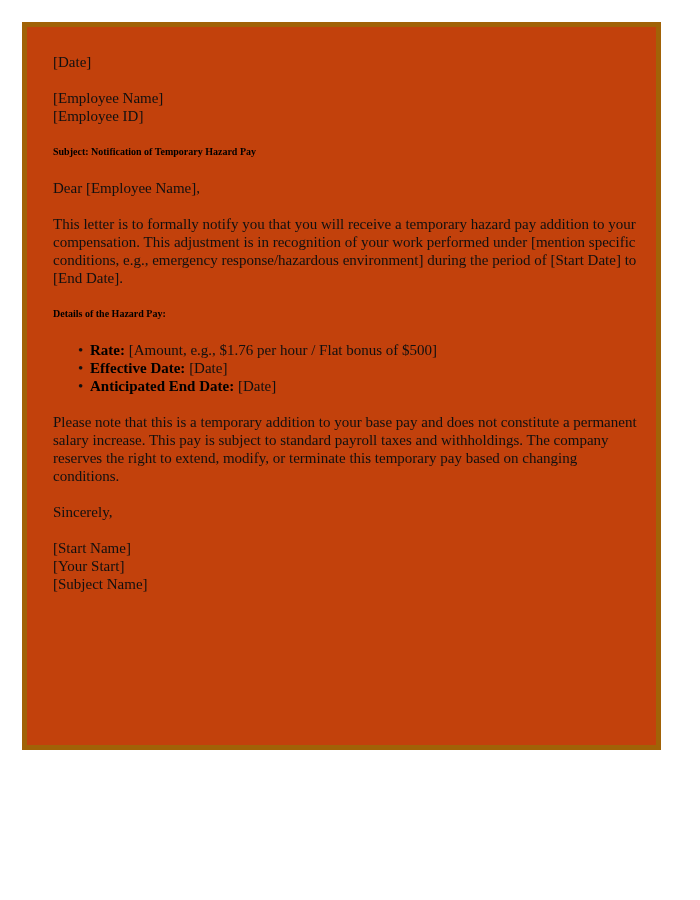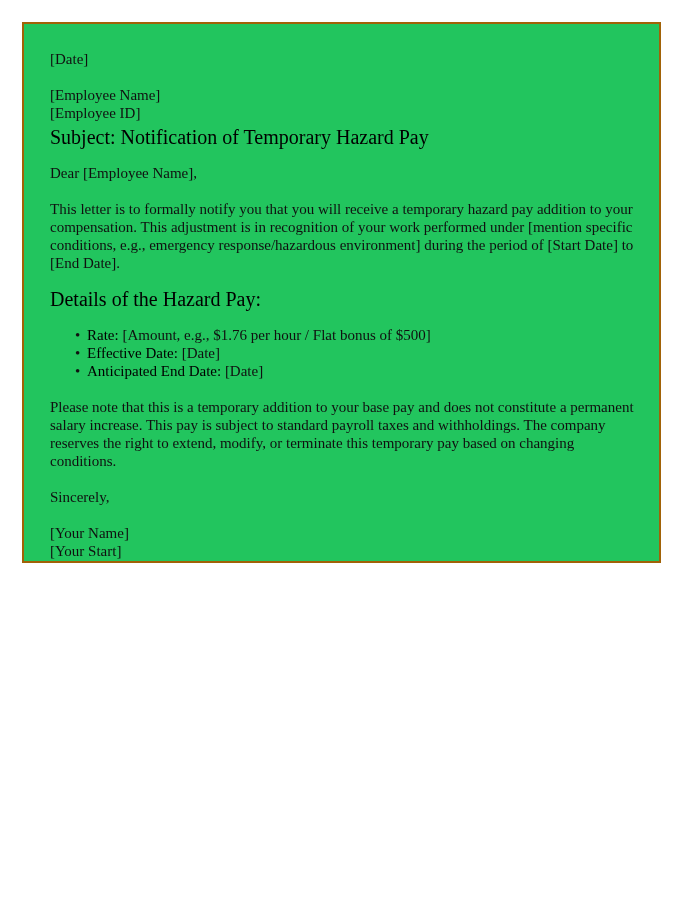--- a/index.html
+++ b/index.html
@@ -14,24 +14,24 @@
     font-family: "Liberation Serif", "DejaVu Serif", serif;
     color: #101010;
     -webkit-font-smoothing: antialiased;
   }
 
   .page-frame {
     position: absolute;
     left: 22px;
     top: 22px;
     width: 639px;
-    height: 541px;
-    border: 2px solid #a16207;
+    height: 728px;
+    border: 5px solid #a16207;
     box-sizing: border-box;
-    background: #22c55e;
+    background: #c2410c;
     overflow: hidden;
   }
 
   .letter-body {
     position: absolute;
     left: 26px;
     top: 26px;
     width: 588px;
   }
 
@@ -42,35 +42,35 @@
     color: #101010;
     text-align: left;
     margin: 0;
   }
 
   .para {
     margin-bottom: 18px;
   }
 
   .block {
-    margin-bottom: 6px;
+    margin-bottom: 18px;
   }
 
   .block .line {
     white-space: nowrap;
   }
 
   .date-line {
     margin-bottom: 18px;
   }
 
   .heading {
-    font-size: 20px;
+    font-size: 10px;
     line-height: 18px;
-    font-weight: normal;
+    font-weight: bold;
     color: #000000;
     margin: 0 0 18px 0;
   }
 
   .bullet-list {
     list-style: none;
     margin: 0 0 18px 0;
     padding: 0;
   }
 
@@ -86,21 +86,21 @@
   .bullet-list li .bullet-dot {
     position: absolute;
     left: 25px;
     top: 0;
     line-height: 18px;
     font-size: 15px;
     color: #101010;
   }
 
   .bullet-label {
-    font-weight: normal;
+    font-weight: bold;
     color: #000000;
     margin-top: 24px;
   }
 
   .bullet-value {
     font-weight: normal;
   }
 
   .sig-block .line {
     white-space: nowrap;
@@ -144,19 +144,19 @@
         <span class="bullet-value">[Date]</span>
       </li>
     </ul>
 
     <div class="para">Please note that this is a temporary addition to your base pay and does not constitute a permanent salary increase. This pay is subject to standard payroll taxes and withholdings. The company reserves the right to extend, modify, or terminate this temporary pay based on changing conditions.</div>
 
 
     <div class="para">Sincerely,</div>
 
     <div class="sig-block">
-      <div class="line">[Your Name]</div>
+      <div class="line">[Start Name]</div>
       <div class="line">[Your Start]</div>
       <div class="line">[Subject Name]</div>
     </div>
 
   </div>
 </div>
 
 </body></html>

